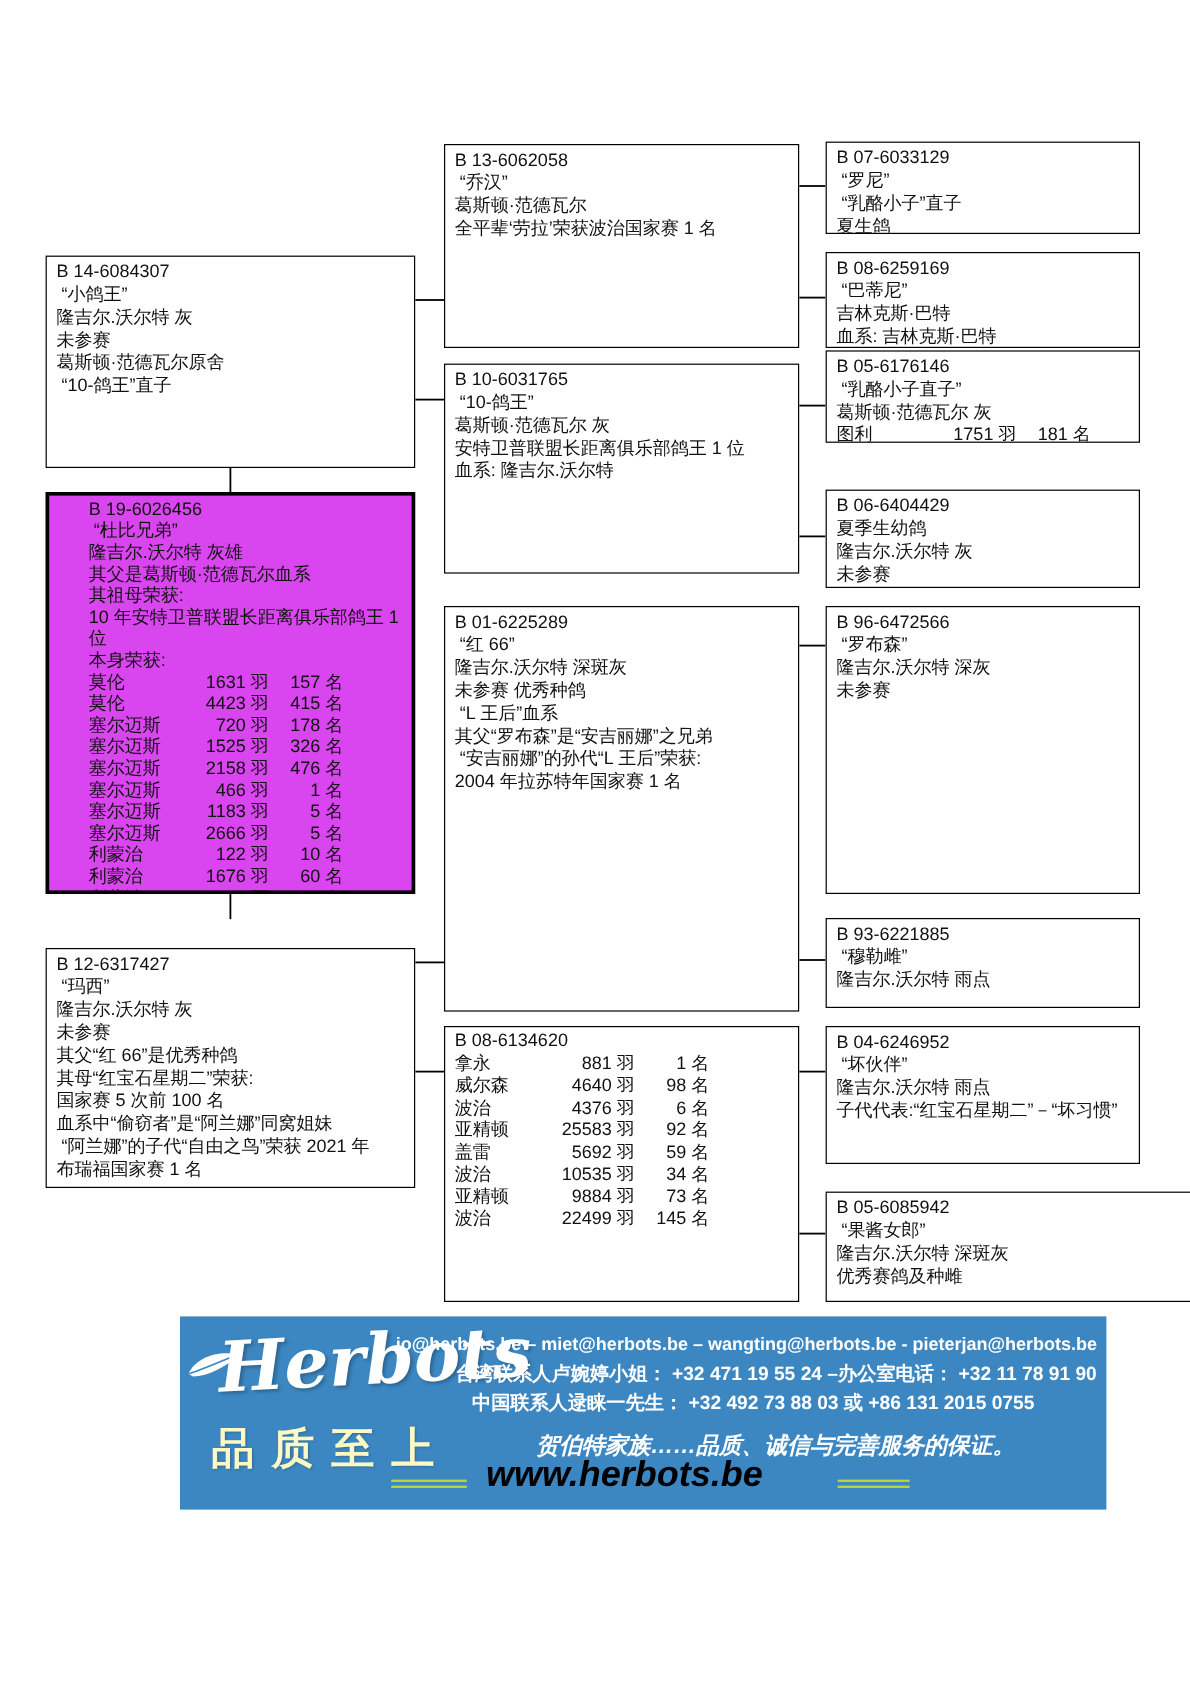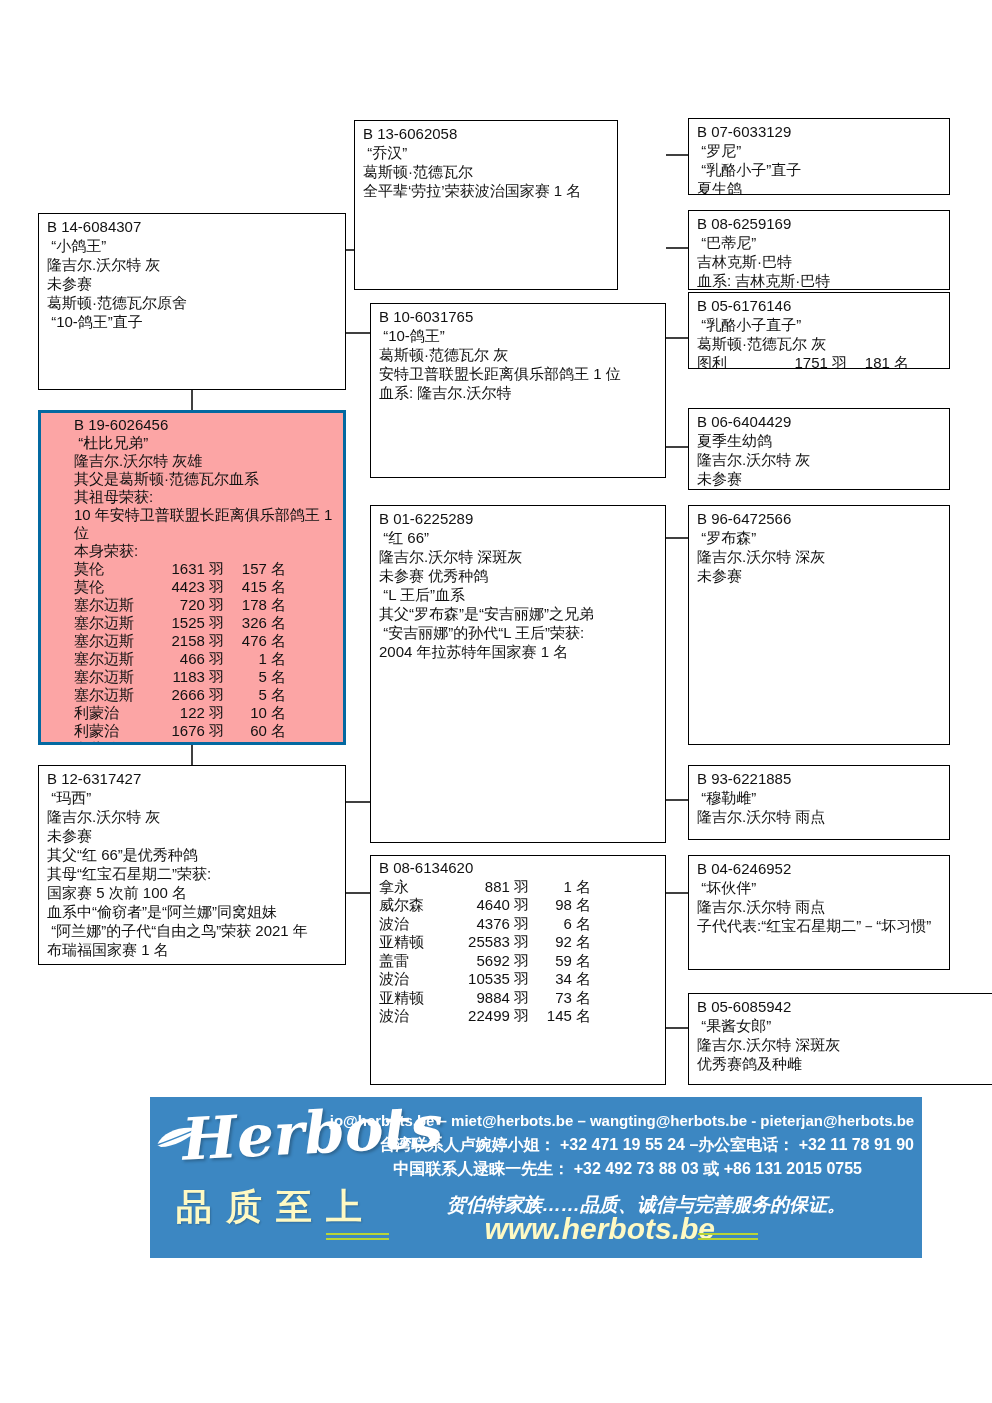--- a/index.html
+++ b/index.html
@@ -1,43 +1,43 @@
 <!DOCTYPE html>
 <html><head>
 <meta charset="utf-8">
 <style>
   html,body{margin:0;padding:0;background:#ffffff;}
   .page{position:relative;width:992px;height:1403px;background:#fff;
         font-family:"Liberation Sans","DejaVu Sans",sans-serif;color:#111;}
   .connectors{position:absolute;left:0;top:0;width:992px;height:1403px;}
   .pbox{position:absolute;background:#fff;border:1.5px solid #000;box-sizing:border-box;
         padding:3px 8px 2px 8px;font-size:15px;line-height:19px;overflow:hidden;}
-  .pbox.subject{background:#fca5a5;border:3px solid #0369a1;line-height:18px;padding-left:33px;}
+  .pbox.subject{background:#d946ef;border:3px solid #000000;line-height:18px;padding-left:33px;}
   .pbox.dam2{line-height:18.5px;}
   .ring{white-space:pre-wrap;}
   .bline{white-space:pre-wrap;}
   .rrow{display:flex;}
   .rp{width:78px;flex:none;text-align:left;}
   .rb{width:72px;flex:none;text-align:right;}
   .rr{width:62px;flex:none;text-align:right;}
   
   .banner{position:absolute;left:150px;top:1097px;width:772px;height:161px;background:#3c87c2;color:#fff;}
   .feather{position:absolute;left:3px;top:26px;width:50px;height:34px;}
   .logo-script{position:absolute;left:32px;top:2px;font-family:"DejaVu Serif","Liberation Serif",serif;
                font-style:italic;font-weight:bold;font-size:58px;color:#fff;transform:rotate(-3deg);
                text-shadow:2px 2px 3px rgba(0,0,0,.25);}
   .tagline{position:absolute;left:26px;top:86px;font-size:36px;font-weight:bold;letter-spacing:14px;
            color:#fef9c3;text-shadow:1px 1px 2px rgba(0,0,0,.2);}
   .b-emails{position:absolute;left:178px;right:6px;top:15px;text-align:center;font-size:15px;font-weight:bold;}
   .b-tw{position:absolute;left:168px;right:8px;top:38px;text-align:right;font-size:16px;font-weight:bold;}
   .b-cn{position:absolute;left:178px;right:60px;top:62px;text-align:right;font-size:16px;font-weight:bold;}
   .b-slogan{position:absolute;left:178px;right:76px;top:95px;text-align:right;font-size:19px;
             font-weight:bold;font-style:italic;}
-  .b-site{position:absolute;left:255px;width:310px;top:115px;text-align:right;font-size:30px;
-          font-weight:bold;font-style:italic;color:#fef9c3;}
+  .b-site{position:absolute;left:255px;width:310px;top:115px;text-align:left;font-size:30px;
+          font-weight:bold;font-style:italic;color:#000000;}
   .dline{position:absolute;top:136px;height:3px;border-top:2.5px solid #b9d437;border-bottom:2.5px solid #b9d437;}
   .dline-left{left:176px;width:63px;}
   .dline-right{left:548px;width:60px;}
 </style>
 </head>
 <body>
 
 <div class="page">
 
   <svg class="connectors" viewBox="0 0 992 1403" xmlns="http://www.w3.org/2000/svg">
@@ -151,37 +151,37 @@
         </div>
 
         <div class="rrow">
           <span class="rp">利蒙治</span>
           <span class="rb">15547 羽</span>
           <span class="rr">1231 名</span>
         </div>
       </div>
   </div>
 
-  <div class="pbox" style="left:38px;top:765px;width:308px;height:200px">
+  <div class="pbox" style="left:38px;top:790px;width:308px;height:200px">
     <div class="ring">B 12-6317427</div>
     <div>
 
     <div class="bline"> “玛西”</div>
         <div class="bline">隆吉尔.沃尔特 灰</div>
         <div class="bline">未参赛</div>
         <div class="bline">其父“红 66”是优秀种鸽</div>
         <div class="bline">其母“红宝石星期二”荣获:</div>
         <div class="bline">国家赛 5 次前 100 名</div>
         <div class="bline">血系中“偷窃者”是“阿兰娜”同窝姐妹</div>
         <div class="bline"> “阿兰娜”的子代“自由之鸟”荣获 2021 年</div>
         <div class="bline">布瑞福国家赛 1 名</div>
       </div>
   </div>
 
-  <div class="pbox" style="left:354px;top:120px;width:264px;height:170px">
+  <div class="pbox" style="left:370px;top:120px;width:296px;height:170px">
     <div class="ring">B 13-6062058</div>
     <div>
 
     <div class="bline"> “乔汉”</div>
         <div class="bline">葛斯顿·范德瓦尔</div>
         <div class="bline">全平辈‘劳拉’荣获波治国家赛 1 名</div>
       </div>
   </div>
 
   <div class="pbox" style="left:370px;top:303px;width:296px;height:175px">

